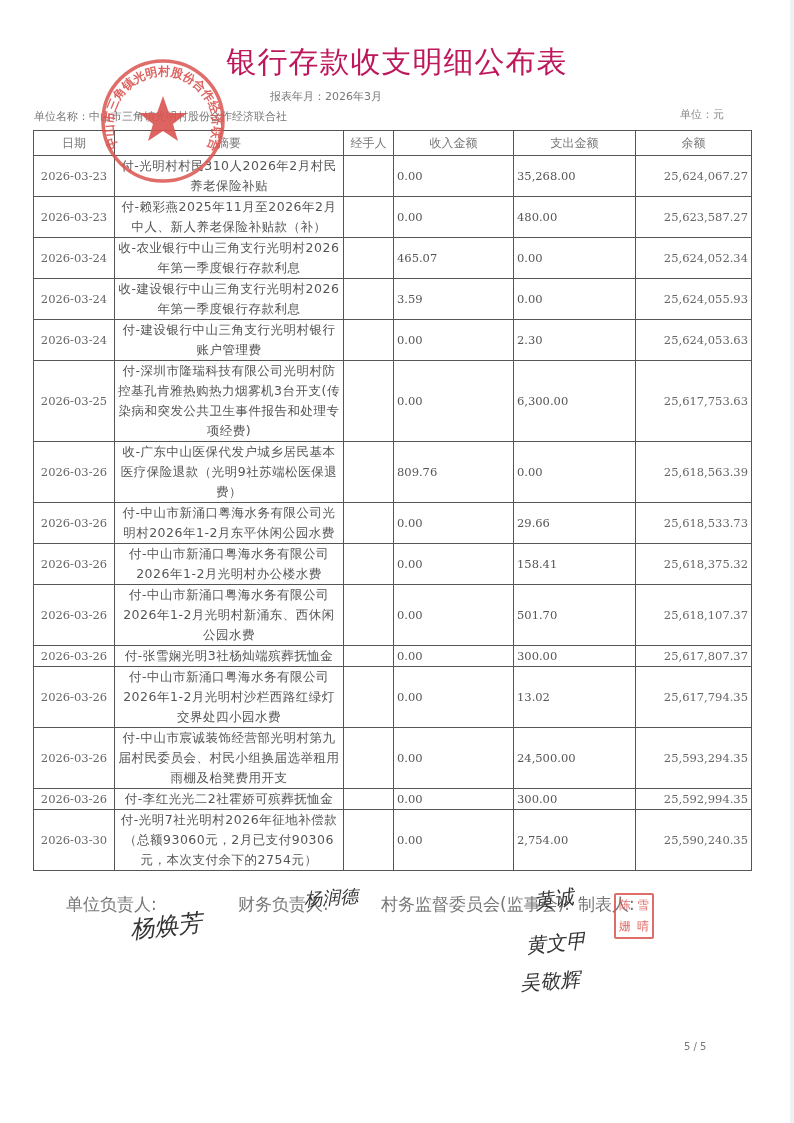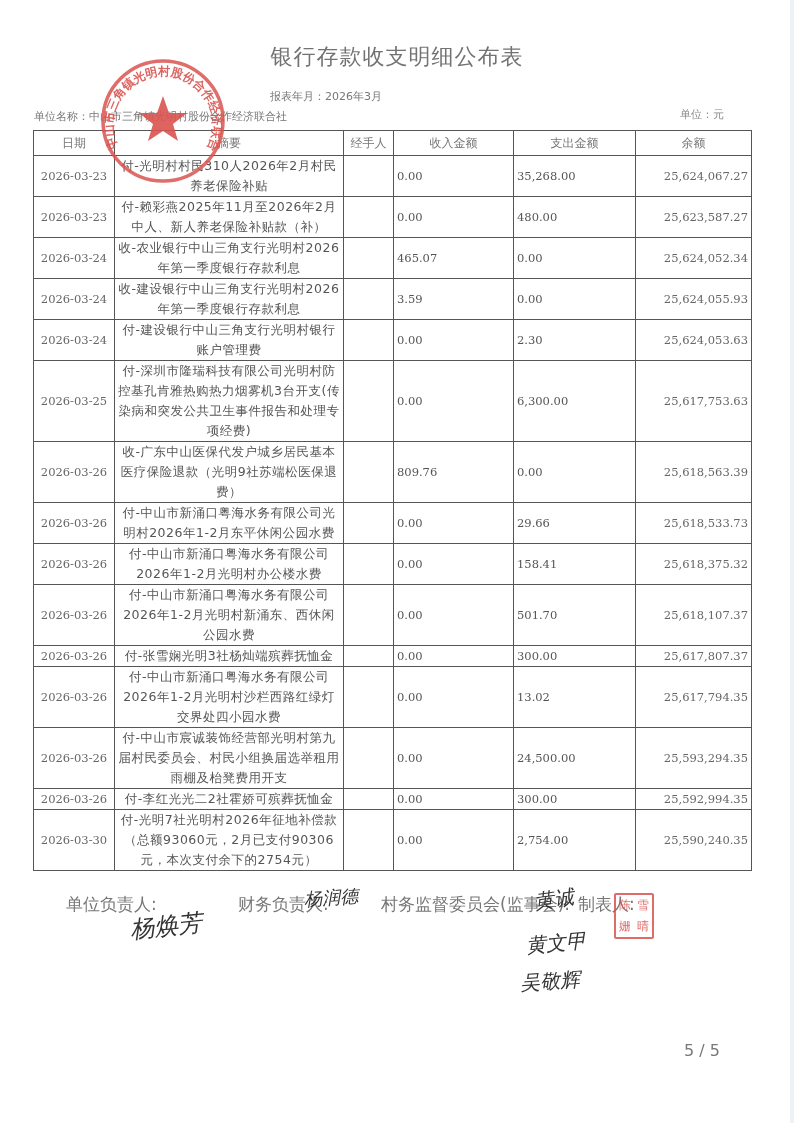--- a/index.html
+++ b/index.html
@@ -5,21 +5,21 @@
   html, body { margin: 0; padding: 0; }
   body {
     width: 794px; height: 1123px; position: relative; overflow: hidden;
     background: #ffffff;
     font-family: "DejaVu Serif", "Liberation Serif", serif;
     color: #555;
   }
   .page-edge { position: absolute; right: 0; top: 0; width: 4px; height: 1123px; background: #eef2f4; }
   .title {
     position: absolute; top: 42px; left: 0; width: 794px; text-align: center;
-    font-size: 22px; letter-spacing: 1px; color: #737373;
+    font-size: 30px; letter-spacing: 1px; color: #be185d;
     font-family: "DejaVu Sans", sans-serif;
   }
   .period {
     position: absolute; top: 89px; left: 0; width: 652px; text-align: center;
     font-size: 11px; color: #777; font-family: "DejaVu Sans", sans-serif;
   }
   .unit-name {
     position: absolute; top: 109px; left: 34px; font-size: 11px; color: #777;
     font-family: "DejaVu Sans", sans-serif;
   }
@@ -58,21 +58,21 @@
   .stamp-round {
     position: absolute; left: 98px; top: 56px; width: 130px; height: 130px;
   }
   .stamp-square {
     position: absolute; left: 614px; top: 893px; width: 36px; height: 42px;
     border: 2px solid #d9534f; border-radius: 2px; color: #d9534f;
     font-size: 12px; display: grid; grid-template-columns: 1fr 1fr; text-align: center;
     line-height: 20px; font-family: "DejaVu Sans", sans-serif; opacity: 0.85;
   }
   .page-num {
-    position: absolute; top: 1041px; left: 684px; font-size: 16px; color: #777;
+    position: absolute; top: 1041px; left: 684px; font-size: 10px; color: #777;
     font-family: "DejaVu Sans", sans-serif;
   }
 </style>
 </head>
 <body>
 
 <div class="page-edge"></div>
 
 <div class="title">银行存款收支明细公布表</div>
 <div class="period">报表年月：2026年3月</div>

